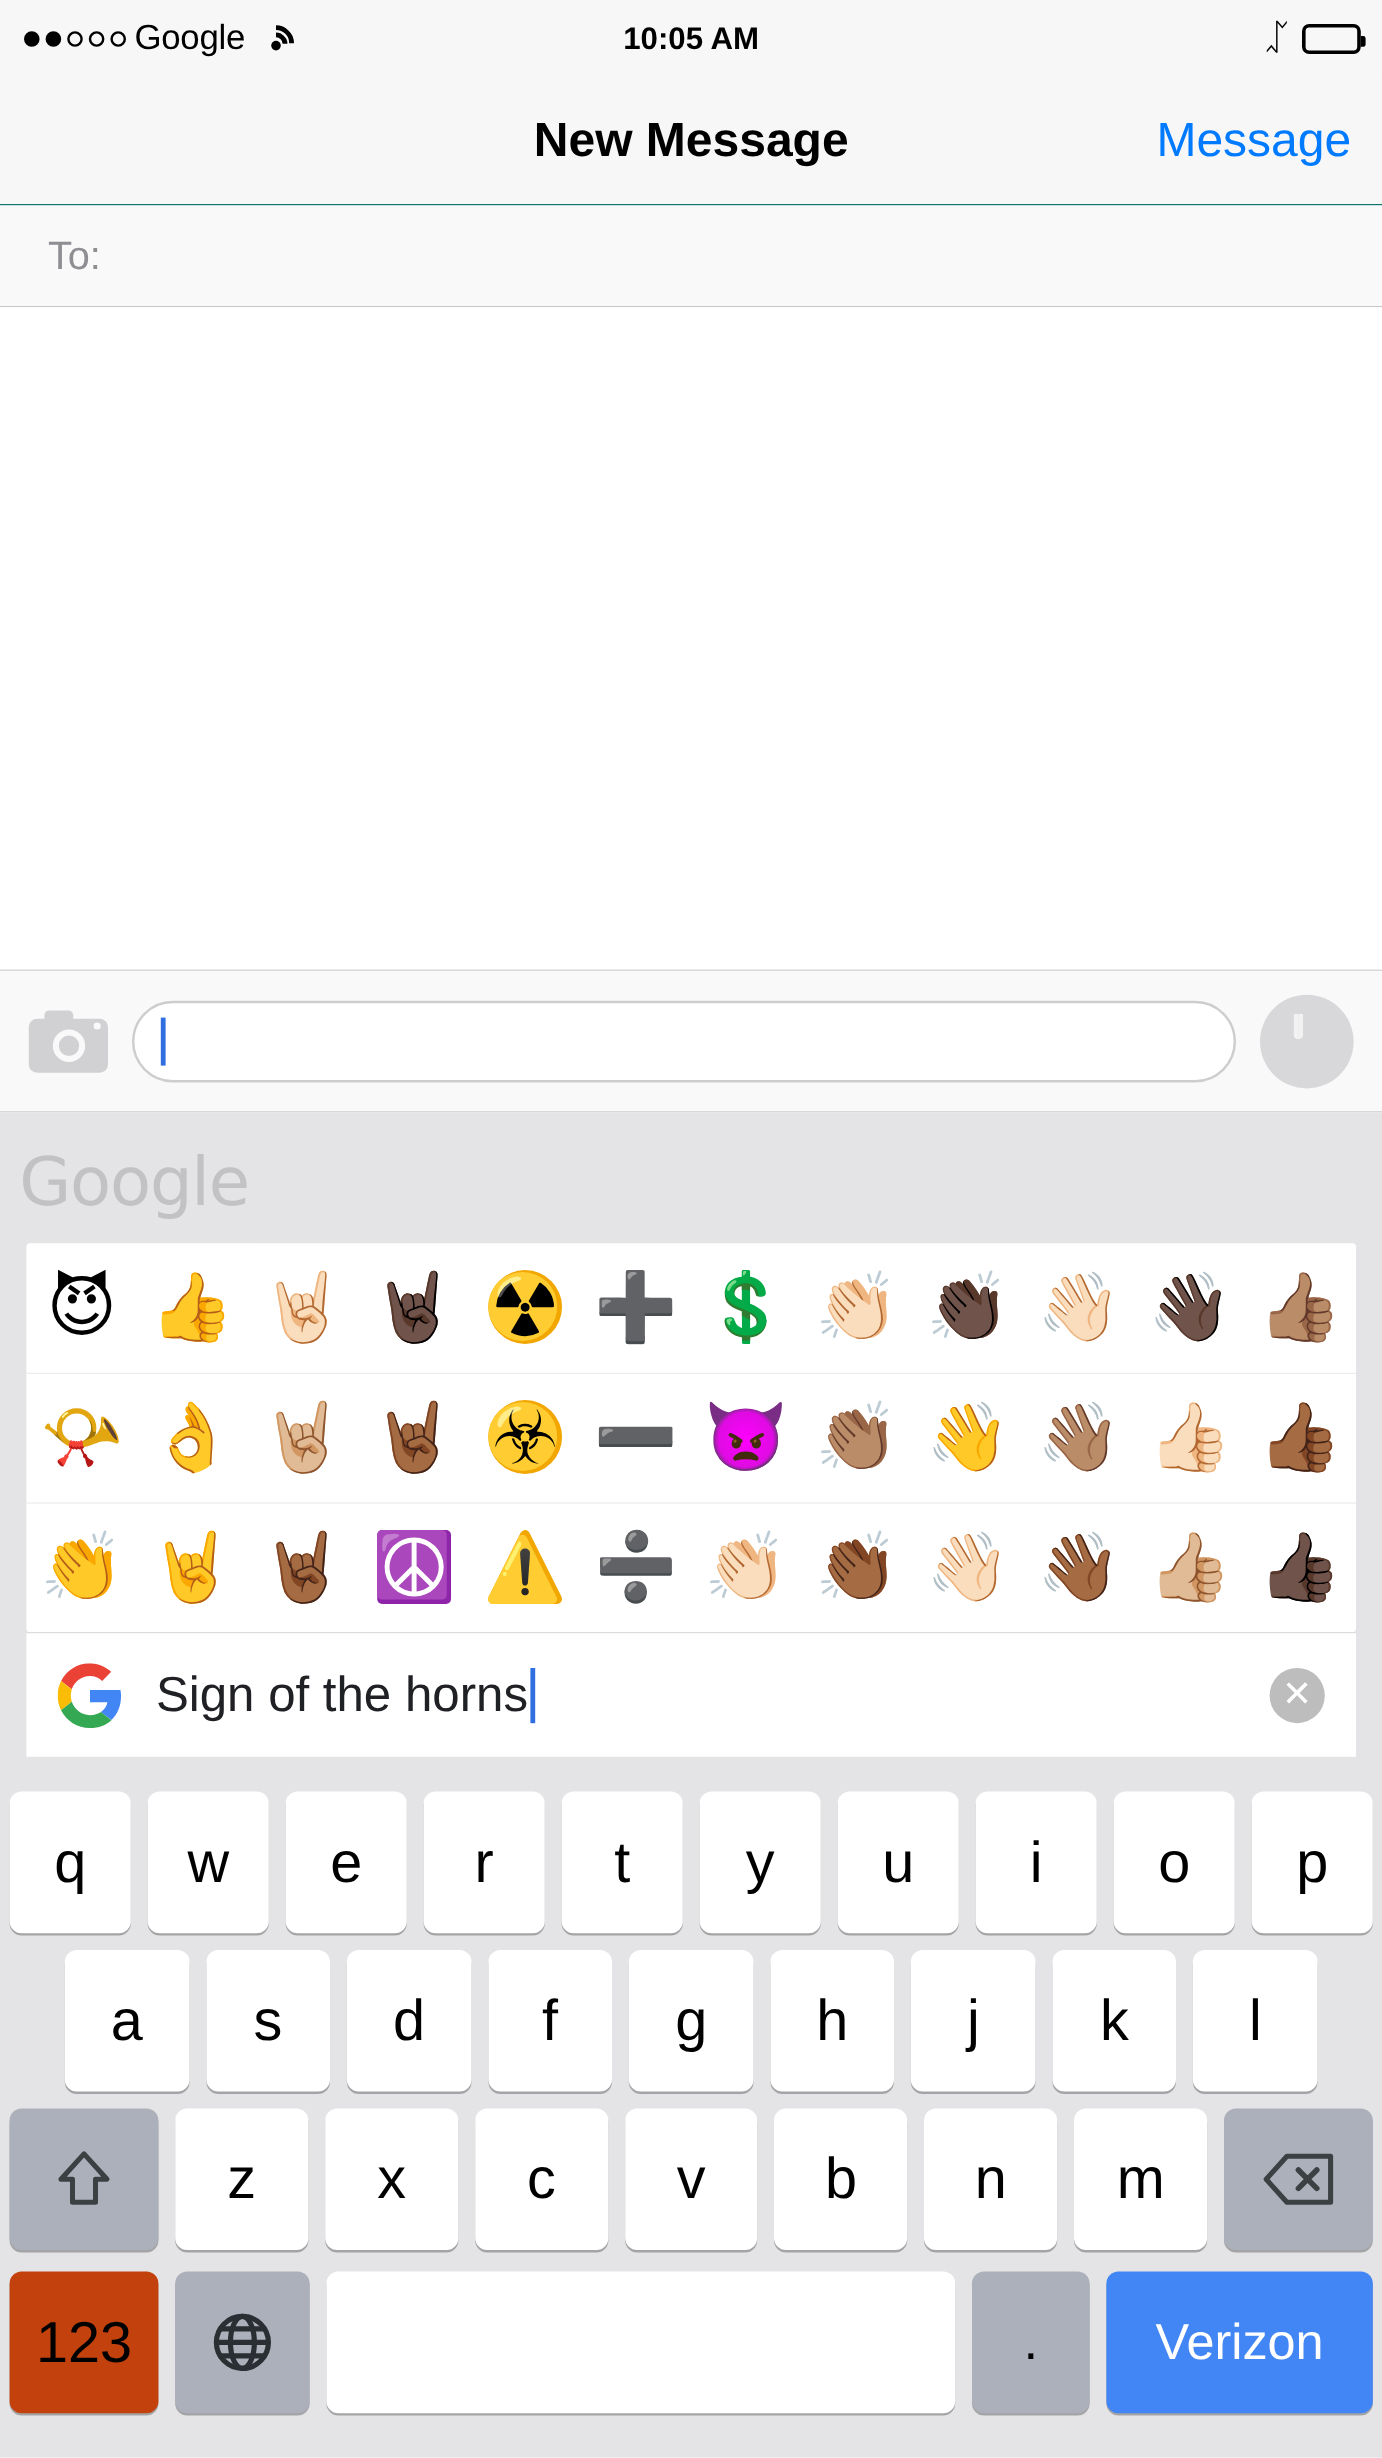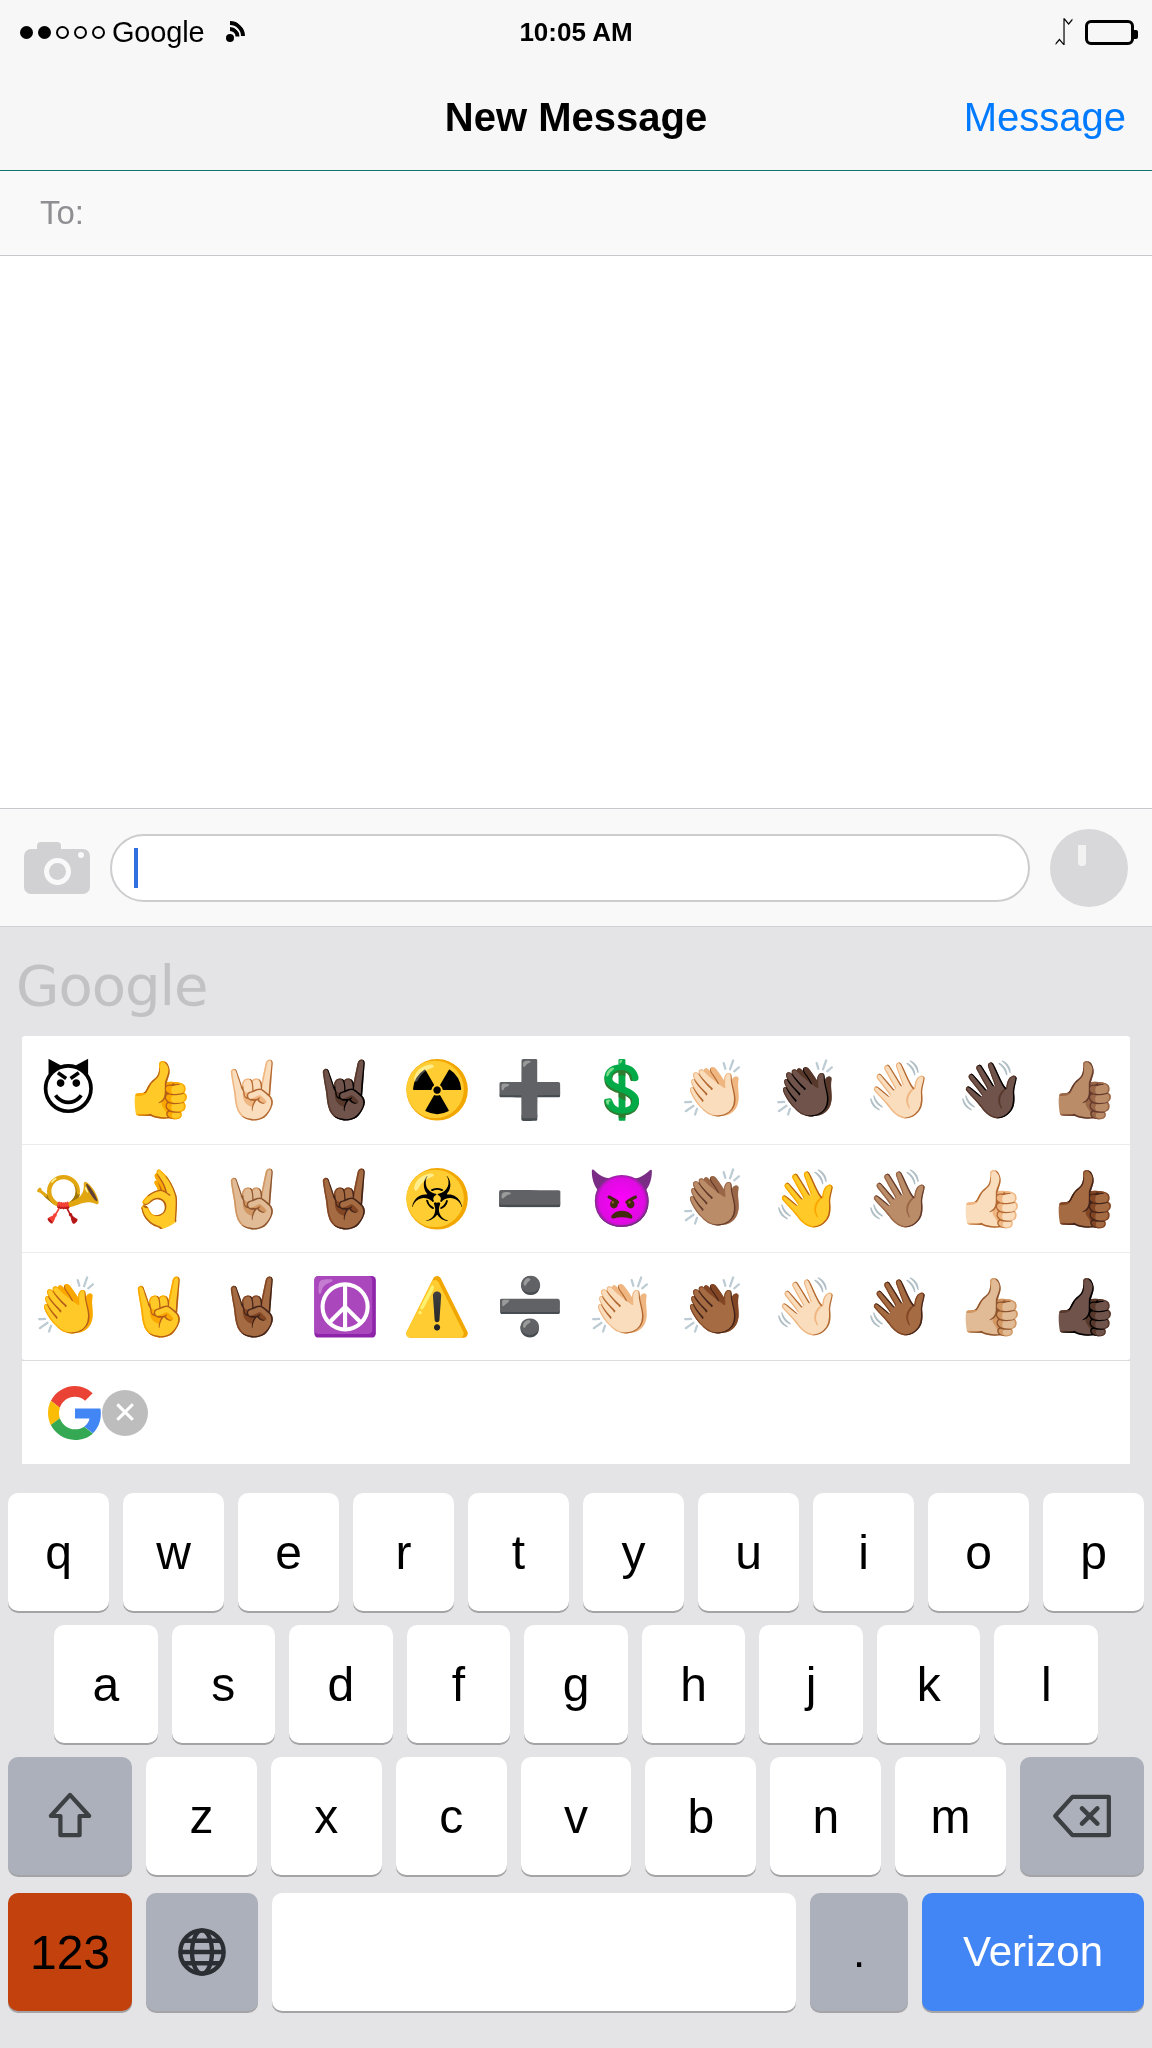--- a/index.html
+++ b/index.html
@@ -237,20 +237,24 @@
 
     <div class="qbar">
       <span class="glogo">
         <svg viewBox="0 0 48 48" width="54" height="54" aria-hidden="true">
           <path fill="#EA4335" d="M24 9.5c3.5 0 6.6 1.2 9 3.6l6.7-6.7C35.6 2.6 30.2 0 24 0 14.6 0 6.5 5.4 2.6 13.2l7.9 6.1C12.4 13.6 17.7 9.5 24 9.5z"></path>
           <path fill="#4285F4" d="M46.98 24.55c0-1.6-.15-3.15-.4-4.65H24v9.02h12.9c-.58 2.96-2.26 5.48-4.78 7.18l7.73 6c4.51-4.18 7.13-10.36 7.13-17.55z"></path>
           <path fill="#FBBC05" d="M10.53 28.59c-.48-1.45-.76-2.99-.76-4.59s.27-3.14.76-4.59l-7.98-6.19C.92 16.46 0 20.12 0 24c0 3.88.92 7.54 2.56 10.78l7.97-6.19z"></path>
           <path fill="#34A853" d="M24 48c6.48 0 11.93-2.13 15.89-5.81l-7.73-6c-2.15 1.45-4.92 2.3-8.16 2.3-6.26 0-11.57-4.22-13.47-9.91l-7.98 6.19C6.51 42.62 14.62 48 24 48z"></path>
         </svg>
       </span>
+      <span class="qtext">
+        <span>Sign of the horns</span>
+        <span class="qcaret"></span>
+      </span>
       <span class="clear-btn">✕</span>
     </div>
 
     <div class="krow r1">
         <div class="key">q</div>
         <div class="key">w</div>
         <div class="key">e</div>
         <div class="key">r</div>
         <div class="key">t</div>
         <div class="key">y</div>

